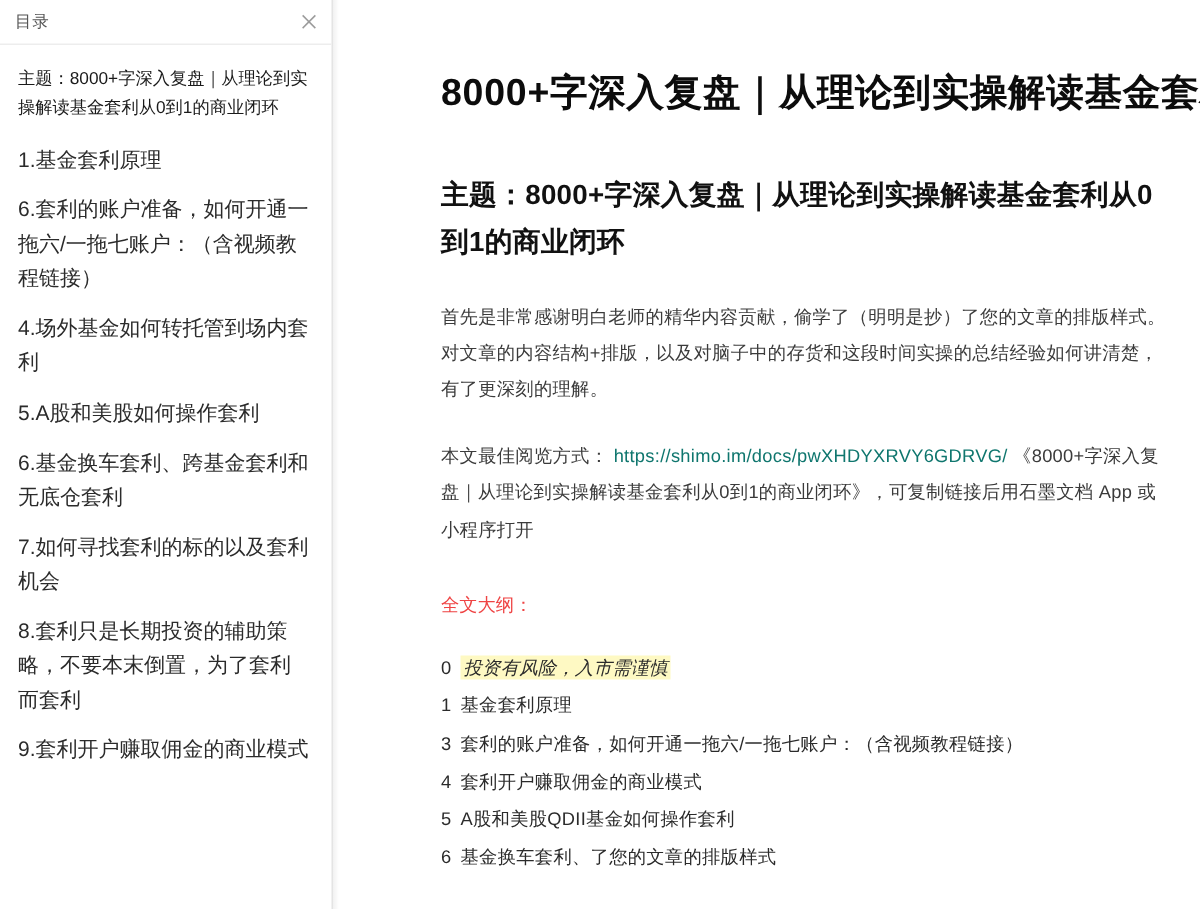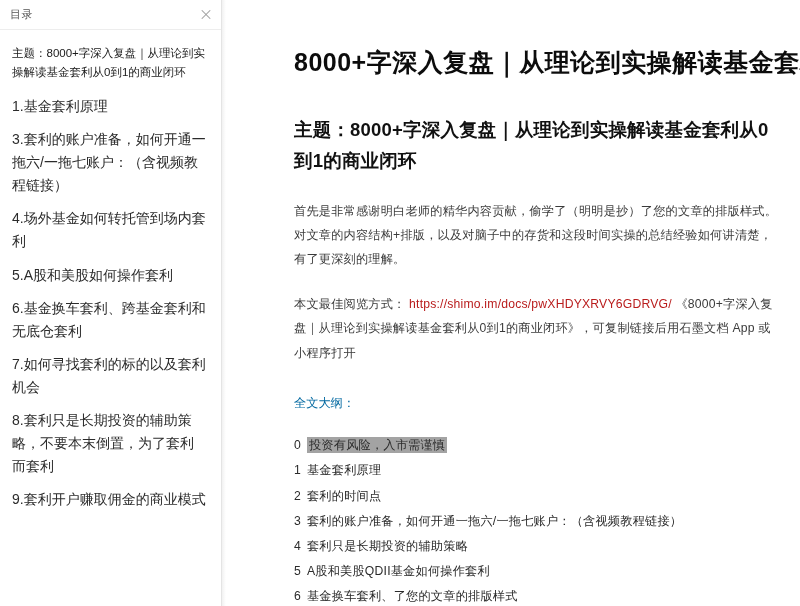--- a/index.html
+++ b/index.html
@@ -103,39 +103,40 @@
     letter-spacing: .2px;
   }
   .doc-p {
     font-size: 12.2px;
     color: #3b3b3b;
     line-height: 2.0;
     margin: 0 0 20px 0;
     letter-spacing: .2px;
   }
   .doc-link {
-    color: #b91c1c;
+    color: #0f766e;
     text-decoration: none;
     word-break: break-all;
   }
   .doc-outline-title {
     font-size: 12.2px;
-    color: #0369a1;
+    color: #ef4444;
     line-height: 2.0;
     margin: 26px 0 18px 0;
   }
   .ol-line {
     font-size: 12.2px;
     color: #2b2b2b;
     line-height: 2.05;
     letter-spacing: .2px;
   }
   .hl {
-    background: #a3a3a3;
+    background: #fef9c3;
     padding: 1px 2px;
+    font-style: italic;
   }
   .num { margin-right: 6px; }
 
   
   .page-edge {
     position: absolute;
     top: 0; left: 0;
     width: 4px; height: 606px;
     background: linear-gradient(to right, rgba(0,0,0,0.055), rgba(0,0,0,0));
     pointer-events: none;
@@ -148,21 +149,21 @@
 
   <div class="sidebar">
     <div class="sidebar-header">
       <div class="sidebar-title">目录</div>
       <div class="close-icon"></div>
     </div>
 
     <div class="toc">
       <div class="toc-root">主题：8000+字深入复盘｜从理论到实操解读基金套利从0到1的商业闭环</div>
       <div class="toc-item">1.基金套利原理</div>
-      <div class="toc-item">3.套利的账户准备，如何开通一拖六/一拖七账户：（含视频教程链接）</div>
+      <div class="toc-item">6.套利的账户准备，如何开通一拖六/一拖七账户：（含视频教程链接）</div>
       <div class="toc-item">4.场外基金如何转托管到场内套利</div>
       <div class="toc-item">5.A股和美股如何操作套利</div>
       <div class="toc-item">6.基金换车套利、跨基金套利和无底仓套利</div>
       <div class="toc-item">7.如何寻找套利的标的以及套利机会</div>
       <div class="toc-item">8.套利只是长期投资的辅助策略，不要本末倒置，为了套利而套利</div>
       <div class="toc-item">9.套利开户赚取佣金的商业模式</div>
     </div>
   </div>
 
   <div class="doc-pane">
@@ -179,23 +180,22 @@
         <span>本文最佳阅览方式：</span>
         <a class="doc-link" href="#">https://shimo.im/docs/pwXHDYXRVY6GDRVG/</a>
         <span>《8000+字深入复盘｜从理论到实操解读基金套利从0到1的商业闭环》，可复制链接后用石墨文档 App 或小程序打开</span>
       </p>
 
       <div class="doc-outline-title">全文大纲：</div>
 
       <div class="outline-list">
         <div class="ol-line"><span class="num">0</span><span class="hl">投资有风险，入市需谨慎</span></div>
         <div class="ol-line"><span class="num">1</span><span>基金套利原理</span></div>
-        <div class="ol-line"><span class="num">2</span><span>套利的时间点</span></div>
         <div class="ol-line"><span class="num">3</span><span>套利的账户准备，如何开通一拖六/一拖七账户：（含视频教程链接）</span></div>
-        <div class="ol-line"><span class="num">4</span><span>套利只是长期投资的辅助策略</span></div>
+        <div class="ol-line"><span class="num">4</span><span>套利开户赚取佣金的商业模式</span></div>
         <div class="ol-line"><span class="num">5</span><span>A股和美股QDII基金如何操作套利</span></div>
         <div class="ol-line"><span class="num">6</span><span>基金换车套利、了您的文章的排版样式</span></div>
 
       </div>
 
     </div>
   </div>
 </div>
 
 </body></html>

